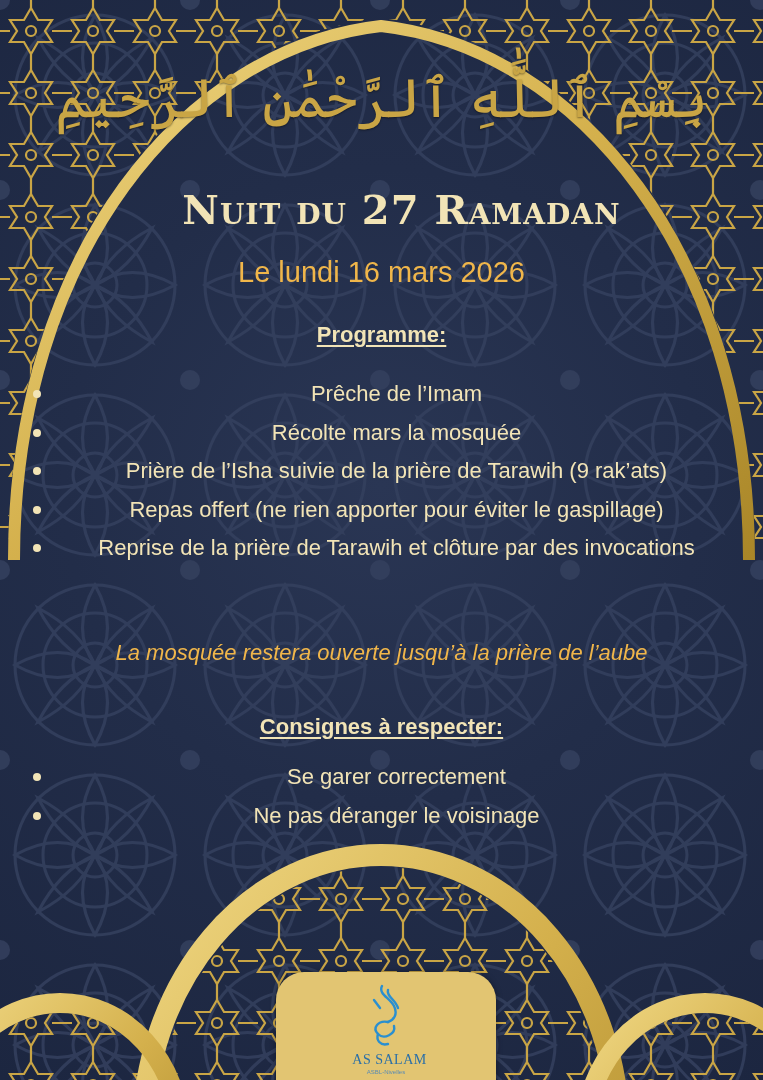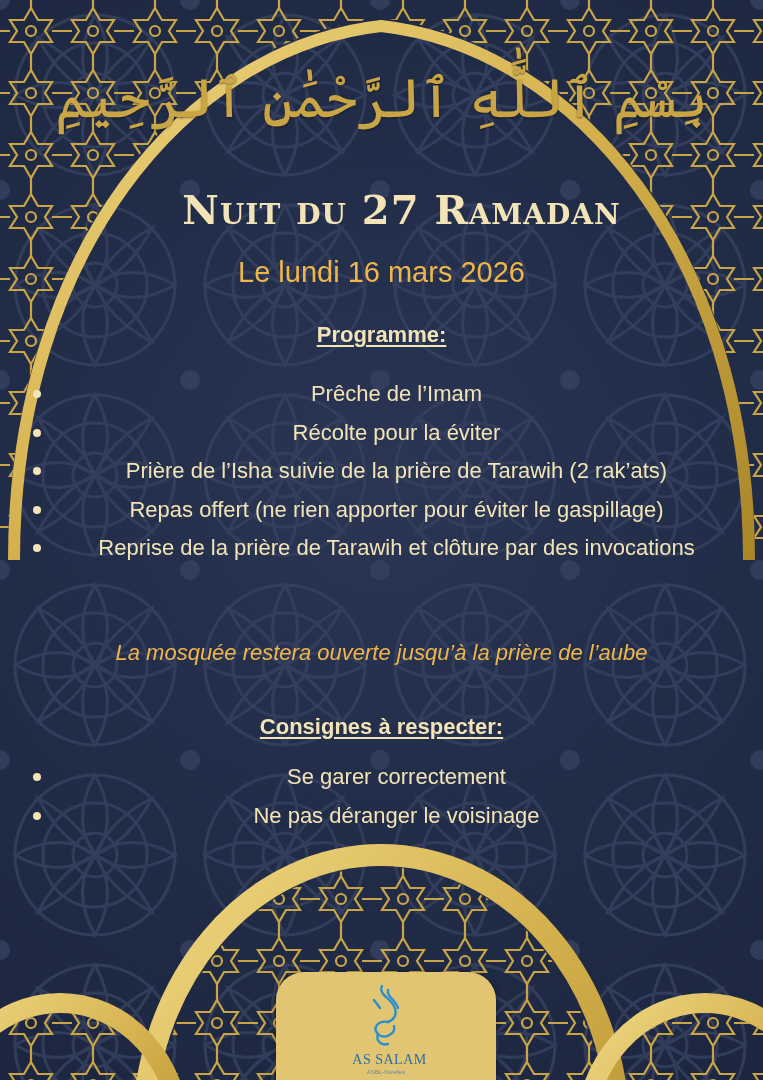--- a/index.html
+++ b/index.html
@@ -153,22 +153,22 @@
   </svg>
 
   <div class="content">
     <div class="bismillah">بِسْمِ ٱللَّٰهِ ٱلرَّحْمَٰنِ ٱلرَّحِيمِ</div>
     <div class="title">Nuit du 27 Ramadan</div>
     <div class="date">Le lundi 16 mars 2026</div>
 
     <div class="heading" style="top:322px">Programme:</div>
     <ul class="list" style="top:371px">
       <li><span class="bullet"></span><span class="txt">Prêche de l’Imam</span></li>
-      <li><span class="bullet"></span><span class="txt">Récolte pour la éviter</span></li>
-      <li><span class="bullet"></span><span class="txt">Prière de l’Isha suivie de la prière de Tarawih (2 rak’ats)</span></li>
+      <li><span class="bullet"></span><span class="txt">Récolte mars la mosquée</span></li>
+      <li><span class="bullet"></span><span class="txt">Prière de l’Isha suivie de la prière de Tarawih (9 rak’ats)</span></li>
       <li><span class="bullet"></span><span class="txt">Repas offert (ne rien apporter pour éviter le gaspillage)</span></li>
       <li><span class="bullet"></span><span class="txt" style="max-width:620px">Reprise de la prière de Tarawih et clôture par  des invocations</span></li>
     </ul>
 
     <div class="note">La mosquée restera ouverte jusqu’à la prière de l’aube</div>
 
     <div class="heading" style="top:714px">Consignes à respecter:</div>
     <ul class="list" style="top:754px">
       <li><span class="bullet"></span><span class="txt">Se garer correctement</span></li>
       <li><span class="bullet"></span><span class="txt">Ne pas déranger le voisinage</span></li>

